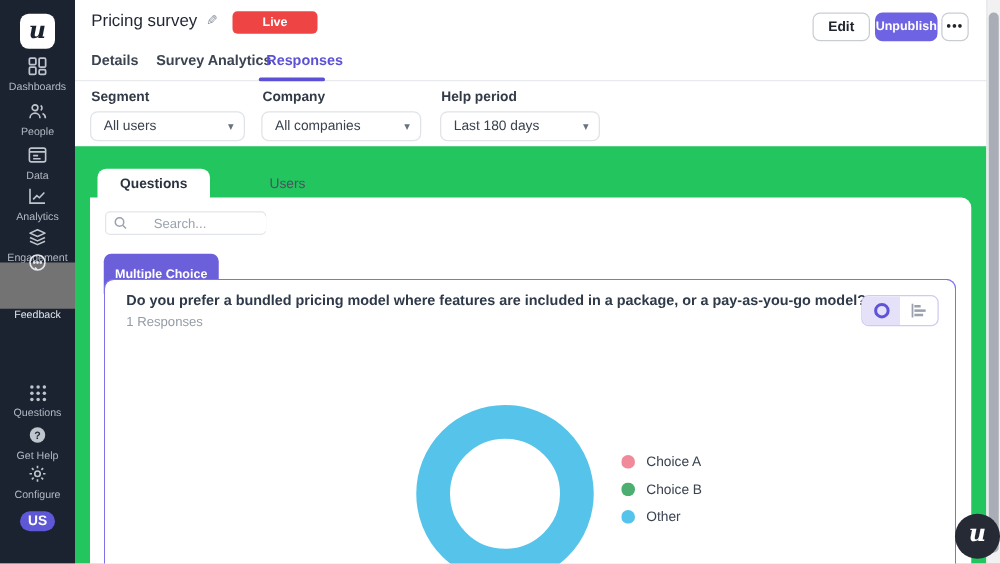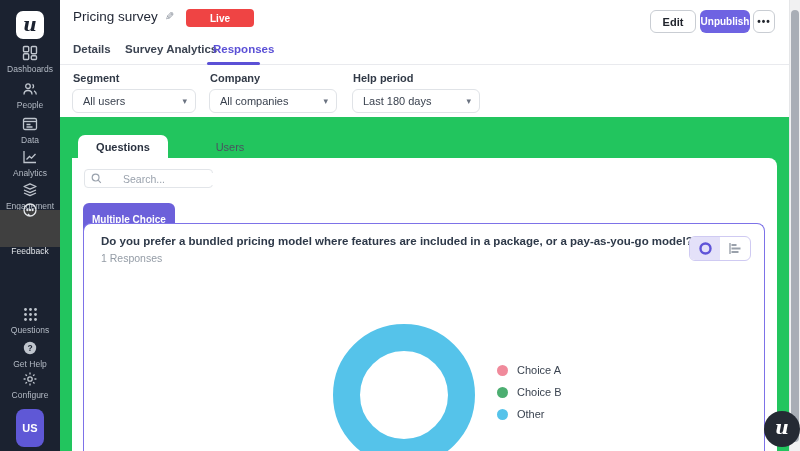--- a/index.html
+++ b/index.html
@@ -8,22 +8,22 @@
   #screen { position:relative; width:800px; height:451px; overflow:hidden; background:#f0f1f3; }
 
   
   .sidebar { position:absolute; left:0; top:0; width:60px; height:451px; background:#1b2230; z-index:5; }
   .logo-box { position:absolute; left:16px; top:11px; width:28px; height:28px; background:#fff; border-radius:7px;
               display:flex; align-items:center; justify-content:center; }
   .logo-u { font-family:"DejaVu Serif",serif; font-style:italic; font-weight:700; font-size:19px; color:#1b2230; line-height:1; padding-bottom:2px;}
   .nav-item { position:absolute; left:0; width:60px; display:flex; flex-direction:column; align-items:center; gap:3px; cursor:pointer; }
   .nav-item .lbl { font-size:8.5px; color:#b3bac4; letter-spacing:0; }
   .nav-item svg { display:block; }
-  .nav-item.selected { background:#404040;gap:28px; }
-  .avatar-sq { position:absolute; left:16px; top:409px; width:28px; height:38px; background:#5f58d6; border-radius:8px;
+  .nav-item.selected { background:#737373;gap:28px; }
+  .avatar-sq { position:absolute; left:16px; top:409px; width:28px; height:16px; background:#5f58d6; border-radius:8px;
                display:flex; align-items:center; justify-content:center; color:#fff; font-size:11px; font-weight:700; cursor:pointer;}
 
   
   .header { position:absolute; left:60px; top:0; width:740px; height:117px; background:#fff; }
   .title { position:absolute; left:13px; top:9px; font-size:13.5px; font-weight:400; color:#1f2533; }
   .pencil { position:absolute; left:105px; top:10px; font-size:11px; color:#8a919c; transform:scaleX(-1); cursor:pointer;}
   .live-badge { position:absolute; left:126px; top:9px; height:18px; padding:0 24px; background:#ef4444; border-radius:4px;
                 color:#fff; font-size:10px; font-weight:700; display:flex; align-items:center; }
   .btn { position:absolute; top:10px; height:23px; border-radius:6px; font-size:11px; font-weight:700;
          display:flex; align-items:center; justify-content:center; cursor:pointer; }
@@ -59,21 +59,21 @@
   .q-text { position:absolute; left:17px; top:11px; width:610px; font-size:11.5px; font-weight:700; color:#2e3949; }
   .q-count { position:absolute; left:17px; top:28px; font-size:10.5px; color:#949ca6; }
   .toggle-group { position:absolute; right:13px; top:12px; width:62px; height:25px; border:1px solid #cfcaf2; border-radius:6px;
                   display:flex; overflow:hidden; background:#fff; }
   .toggle-btn { width:31px; height:100%; display:flex; align-items:center; justify-content:center; cursor:pointer; }
   .toggle-btn.sel { background:#e4e1f9; }
 
   
   .donut-svg { position:absolute; left:247px; top:98px; }
   .legend { position:absolute; left:413px; top:140px; }
-  .legend-row { display:flex; align-items:center; gap:9px; height:12px; margin-bottom:10px; }
+  .legend-row { display:flex; align-items:flex-start; gap:9px; height:12px; margin-bottom:10px; }
   .legend-row .txt { font-size:11px; color:#3a4350; }
 
   
   .scroll-track { position:absolute; right:0; top:0; width:11px; height:451px; background:#f1f1f2; border-left:1px solid #e5e6e8; z-index:8;}
   .scroll-thumb { position:absolute; left:1px; top:10px; width:8px; height:432px; background:#a9aeb6; border-radius:4px; cursor:grab;}
   .up-badge { position:absolute; left:764px; top:411px; width:36px; height:36px; border-radius:50%; background:#252a34; z-index:9;
               display:flex; align-items:center; justify-content:center; cursor:pointer; }
   .up-badge .u { font-family:"DejaVu Serif",serif; font-style:italic; font-weight:700; font-size:19px; color:#fff; line-height:1; padding-bottom:3px;}
 </style>
 </head>

